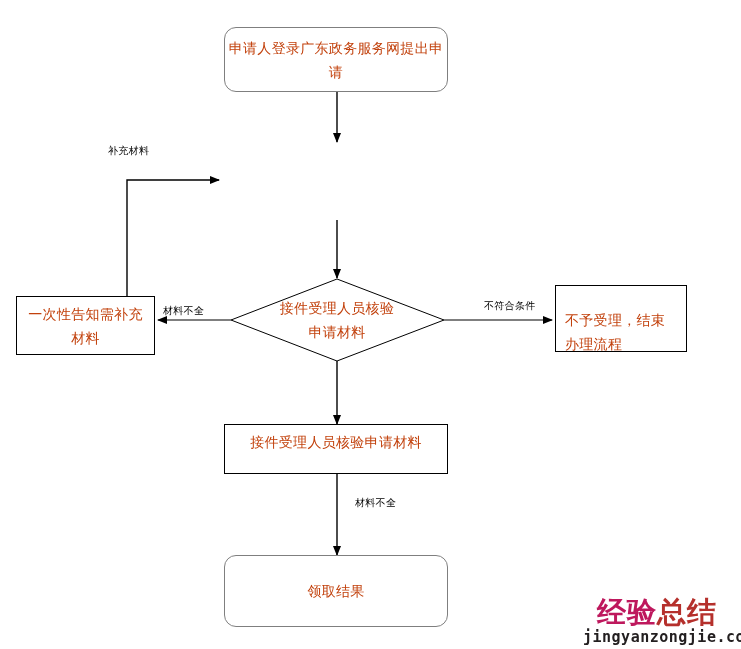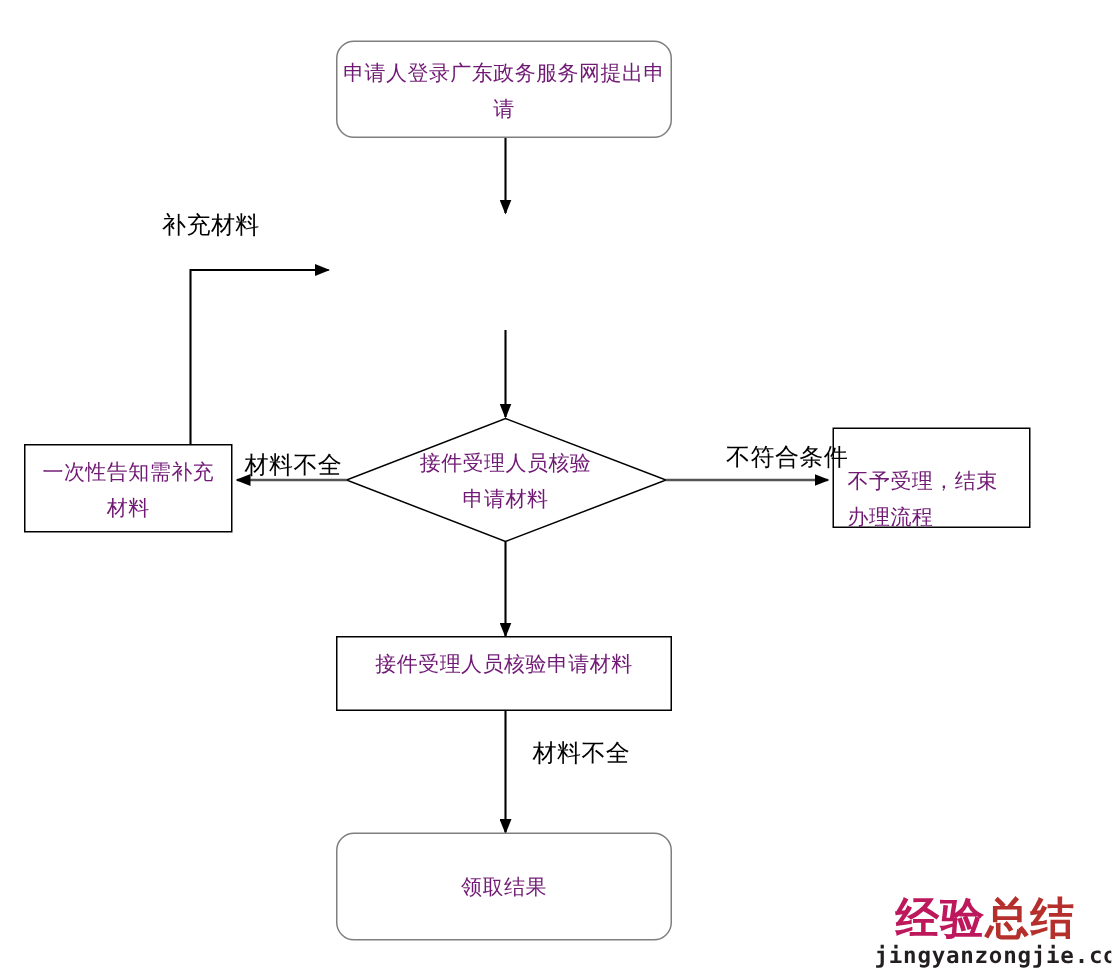--- a/index.html
+++ b/index.html
@@ -26,21 +26,21 @@
   }
   .node {
     position: absolute;
     box-sizing: border-box;
     display: flex;
     align-items: center;
     justify-content: center;
     text-align: center;
     font-size: 14px;
     line-height: 24px;
-    color: #701a75;
+    color: #c2410c;
     background: #ffffff;
     letter-spacing: 0.3px;
   }
   .node-rect {
     border: 1px solid #000000;
   }
   .node-round {
     border: 1px solid #7f7f7f;
     border-radius: 12px;
   }
@@ -48,21 +48,21 @@
     align-items: flex-start;
     justify-content: flex-start;
     text-align: left;
     padding: 22px 9px 0 9px;
   }
   .node-diamond {
     background: transparent;
   }
   .edge-label {
     position: absolute;
-    font-size: 16px;
+    font-size: 10px;
     line-height: 18px;
     color: #000000;
     white-space: nowrap;
     background: transparent;
     letter-spacing: 0.3px;
   }
   .watermark {
     position: absolute;
     text-align: center;
     user-select: none;

